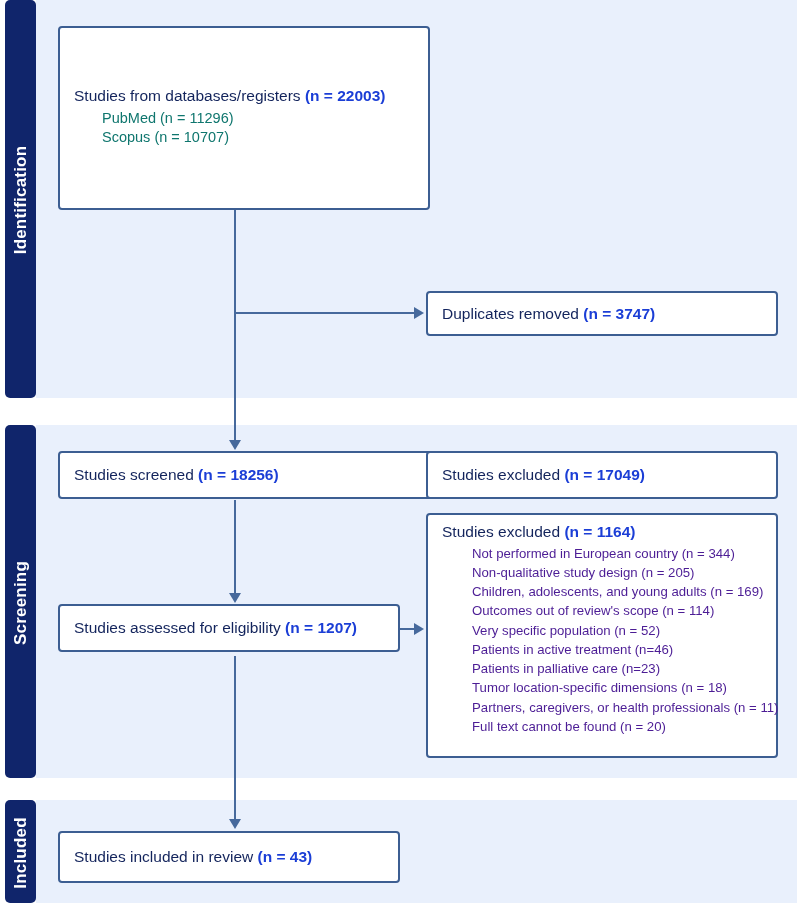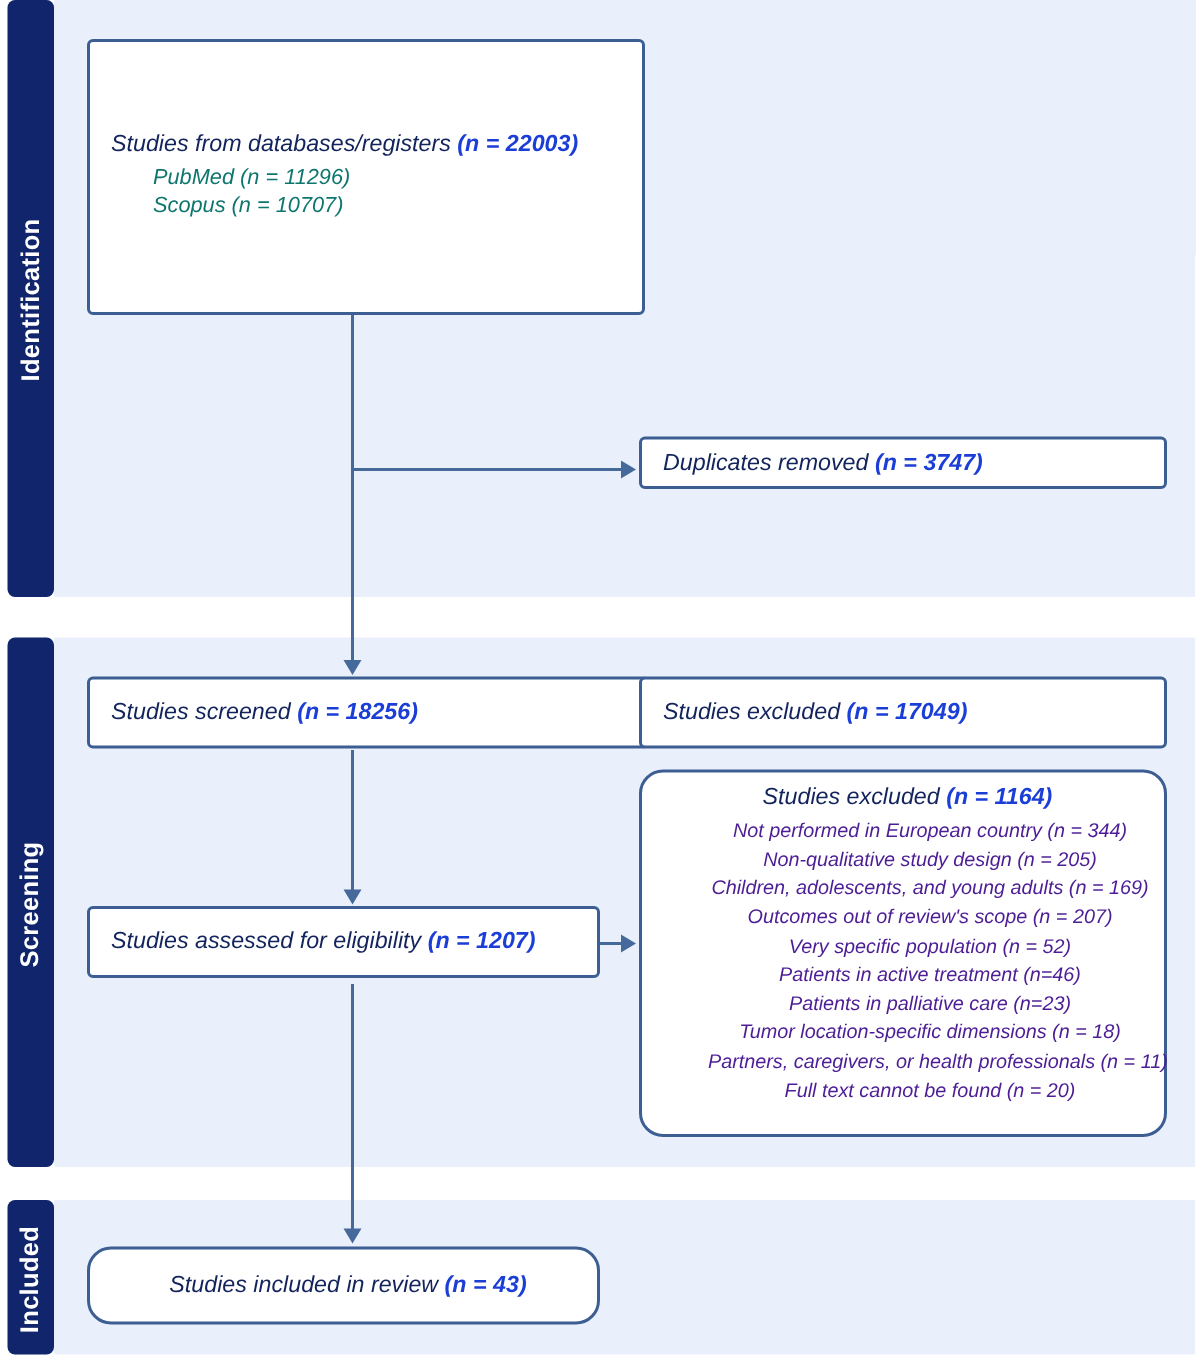--- a/index.html
+++ b/index.html
@@ -45,25 +45,23 @@
   
   .box {
     position: absolute;
     background: #ffffff;
     border: 2px solid #3c5e92;
     border-radius: 4px;
     box-sizing: border-box;
     color: #13245c;
     font-size: 15.5px;
     line-height: 1.0;
-    font-style: italic;
   }
   .box.rounded {
-    border-radius: 16px;
-    text-align: center;
+    border-radius: 4px;
   }
   .box-inner {
     position: absolute;
     left: 14px;
     right: 8px;
     top: 50%;
     transform: translateY(-50%);
   }
   .box-inner.top-aligned {
     top: 9px;
@@ -171,21 +169,21 @@
 
   <div class="box" style="left:58px; top:26px; width:372px; height:184px;">
     <div class="box-inner">
       <span class="ttl"><span>Studies from databases/registers</span>
         <span class="cnt">(n = 22003)</span></span>
       <span class="sub first">PubMed (n = 11296)</span>
       <span class="sub">Scopus (n = 10707)</span>
     </div>
   </div>
 
-  <div class="box" style="left:426px; top:291px; width:352px; height:35px;">
+  <div class="box" style="left:426px; top:291px; width:352px; height:45px;">
     <div class="box-inner">
       <span class="ttl"><span>Duplicates removed</span>
         <span class="cnt">(n = 3747)</span></span>
     </div>
   </div>
 
   <div class="box" style="left:58px; top:451px; width:375px; height:48px;">
     <div class="box-inner">
       <span class="ttl"><span>Studies screened</span>
         <span class="cnt">(n = 18256)</span></span>
@@ -199,21 +197,21 @@
     </div>
   </div>
 
   <div class="box rounded" style="left:426px; top:513px; width:352px; height:245px;">
     <div class="box-inner top-aligned">
       <span class="ttl"><span>Studies excluded</span>
         <span class="cnt">(n = 1164)</span></span>
       <span class="reason first">Not performed in European country (n = 344)</span>
       <span class="reason">Non-qualitative study design (n = 205)</span>
       <span class="reason">Children, adolescents, and young adults (n = 169)</span>
-      <span class="reason">Outcomes out of review's scope (n = 207)</span>
+      <span class="reason">Outcomes out of review's scope (n = 114)</span>
       <span class="reason">Very specific population (n = 52)</span>
       <span class="reason">Patients in active treatment (n=46)</span>
       <span class="reason">Patients in palliative care (n=23)</span>
       <span class="reason">Tumor location-specific dimensions (n = 18)</span>
       <span class="reason">Partners, caregivers, or health professionals (n = 11)</span>
       <span class="reason">Full text cannot be found (n = 20)</span>
     </div>
   </div>
 
   <div class="box" style="left:58px; top:604px; width:342px; height:48px;">

